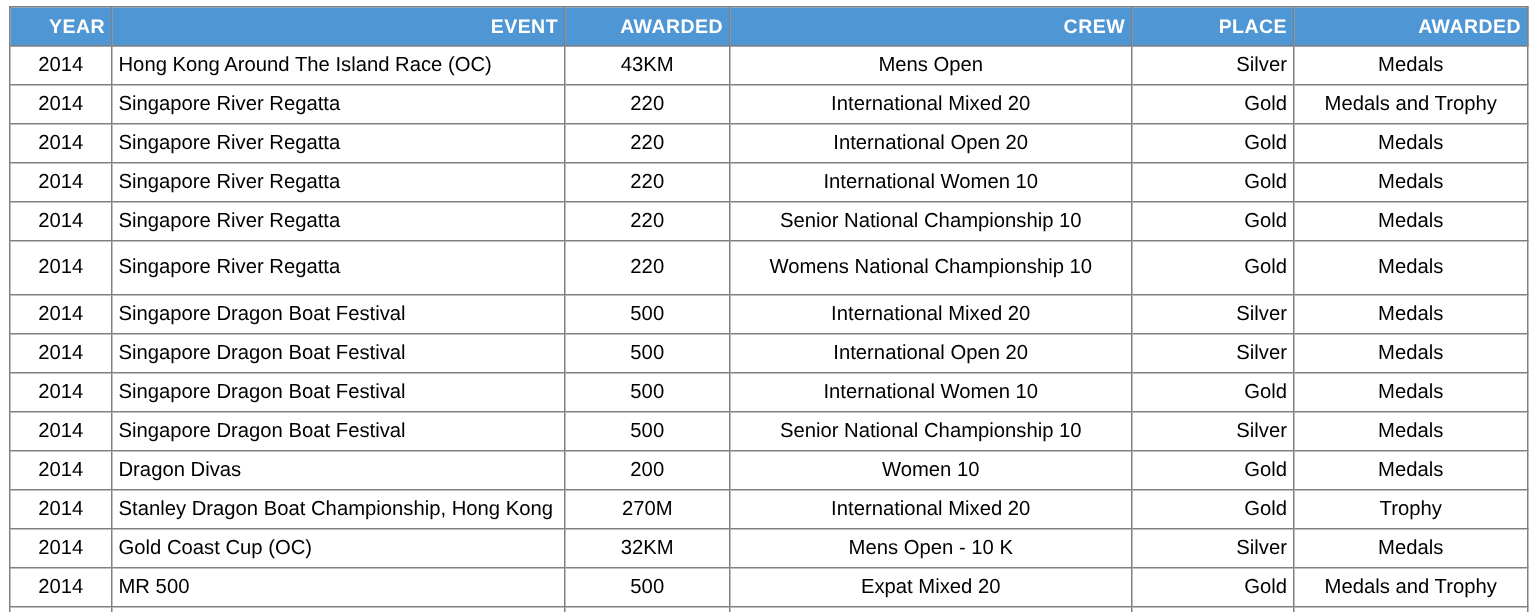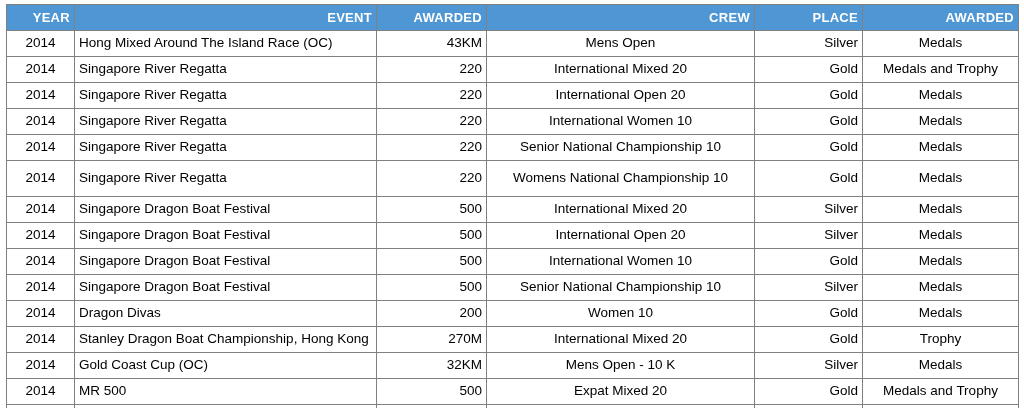--- a/index.html
+++ b/index.html
@@ -40,21 +40,21 @@
     letter-spacing: 0.3px;
     text-align: right;
     height: 21px;
     padding: 1px 2px;
   }
   tbody td {
     height: 21px;
   }
   td.c-year    { text-align: center; }
   td.c-event   { text-align: left; padding-left: 6px; }
-  td.c-dist    { text-align: right; }
+  td.c-dist    { text-align: center; }
   td.c-crew    { text-align: center; margin-left: 20px; }
   td.c-place   { text-align: right; }
   td.c-award   { text-align: center; }
 
   
   col.w-year  { width: 68px; }
   col.w-event { width: 302px; }
   col.w-dist  { width: 110px; }
   col.w-crew  { width: 268px; }
   col.w-place { width: 108px; }
@@ -81,21 +81,21 @@
         <th>EVENT</th>
         <th>AWARDED</th>
         <th>CREW</th>
         <th>PLACE</th>
         <th>AWARDED</th>
       </tr>
     </thead>
     <tbody id="table-body">
         <tr>
           <td class="c-year">2014</td>
-          <td class="c-event">Hong Mixed Around The Island Race (OC)</td>
+          <td class="c-event">Hong Kong Around The Island Race (OC)</td>
           <td class="c-dist">43KM</td>
           <td class="c-crew">Mens Open</td>
           <td class="c-place">Silver</td>
           <td class="c-award">Medals</td>
         </tr>
         <tr>
           <td class="c-year">2014</td>
           <td class="c-event">Singapore River Regatta</td>
           <td class="c-dist">220</td>
           <td class="c-crew">International Mixed 20</td>

